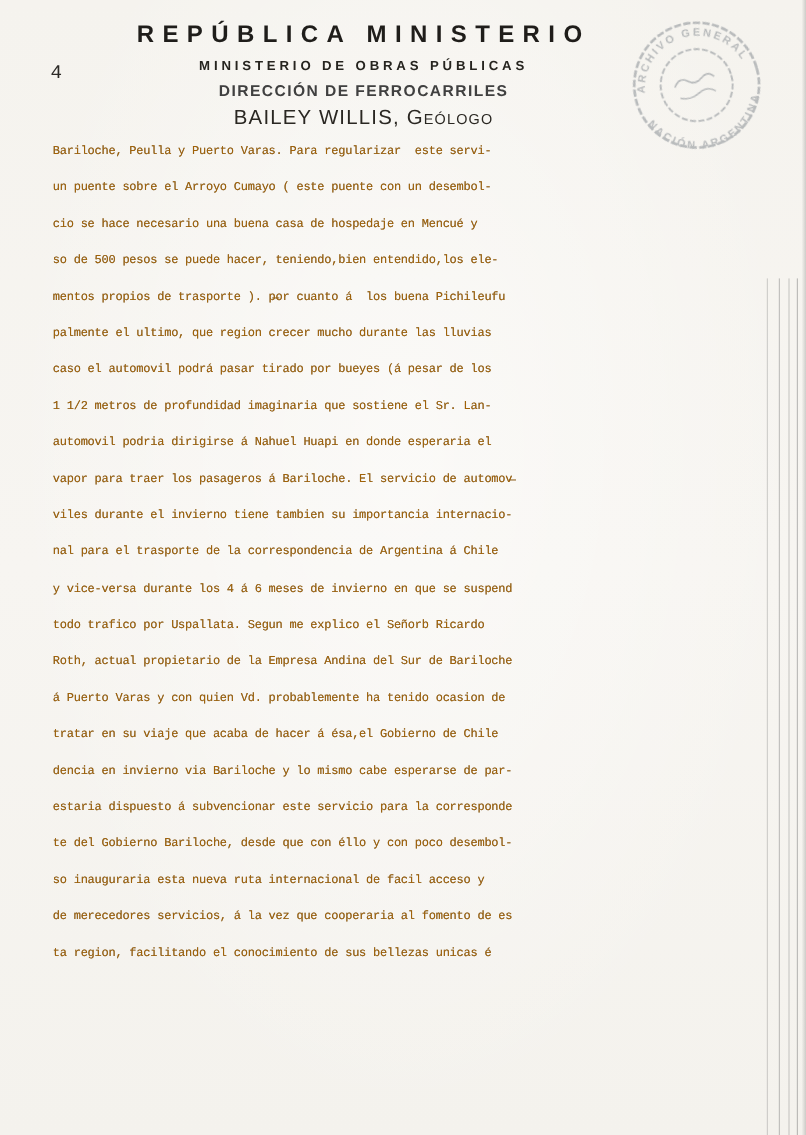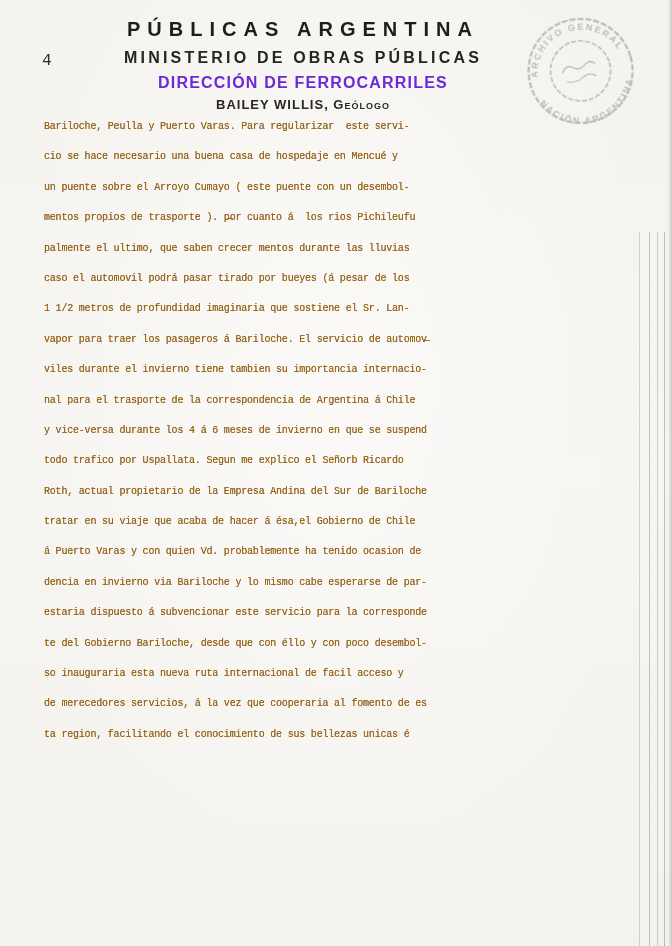--- a/index.html
+++ b/index.html
@@ -19,29 +19,29 @@
 
   .header{
     position:absolute;left:88px;top:18px;width:430px;
     text-align:center;color:#23211e;
   }
   .h-line1{
     font-size:20px;font-weight:700;letter-spacing:7px;
     margin:0 0 8px 0;color:#1f1d1a;
   }
   .h-line2{
-    font-size:16px;font-weight:700;letter-spacing:3.2px;
+    font-size:11px;font-weight:700;letter-spacing:3.2px;
     margin:0 0 7px 0;color:#26241f;
   }
   .h-line3{
-    font-size:16px;font-weight:700;letter-spacing:1.2px;
-    margin:0 0 5px 0;color:#6d28d9;
+    font-size:13px;font-weight:700;letter-spacing:1.2px;
+    margin:0 0 5px 0;color:#404040;
   }
   .h-line4{
-    font-size:13px;font-weight:700;letter-spacing:1px;
+    font-size:17px;font-weight:400;letter-spacing:1px;
     font-variant:small-caps;
     margin:0;color:#2a2722;
   }
   .page-number{
     position:absolute;left:42px;top:52px;
     font-family:"Liberation Mono", monospace;
     font-size:16px;color:#2c2a27;
   }
 
   .stamp{
@@ -72,21 +72,21 @@
     background:linear-gradient(90deg, rgba(0,0,0,0), rgba(70,70,70,.25));}
 </style>
 </head>
 <body>
 
 <div class="paper"></div>
 
 <div class="page-number">4</div>
 
 <div class="header">
-  <div class="h-line1">PÚBLICAS ARGENTINA</div>
+  <div class="h-line1">REPÚBLICA MINISTERIO</div>
   <div class="h-line2">MINISTERIO DE OBRAS PÚBLICAS</div>
   <div class="h-line3">DIRECCIÓN DE FERROCARRILES</div>
   <div class="h-line4">BAILEY WILLIS, Geólogo</div>
 </div>
 
 <div class="stamp">
   <svg viewBox="0 0 132 122" width="132" height="122">
     <defs>
       <path id="arcTop" d="M 22 66 A 44 44 0 1 1 110 66"></path>
       <path id="arcBot" d="M 14 64 A 52 52 0 0 0 118 64"></path>
@@ -106,34 +106,36 @@
       </text>
       <text>
         <textPath href="#arcBot" startOffset="12%">NACIÓN ARGENTINA</textPath>
       </text>
     </g>
   </svg>
 </div>
 
 <div class="body-text">
     <div class="tline">Bariloche, Peulla y Puerto Varas. Para regularizar  este servi-</div>
+    <div class="tline">un puente sobre el Arroyo Cumayo ( este puente con un desembol-</div>
     <div class="tline">cio se hace necesario una buena casa de hospedaje en Mencué y</div>
-    <div class="tline">un puente sobre el Arroyo Cumayo ( este puente con un desembol-</div>
-    <div class="tline">mentos propios de trasporte ). p̶or cuanto á  los rios Pichileufu</div>
-    <div class="tline">palmente el ultimo, que saben crecer mentos durante las lluvias</div>
+    <div class="tline">so de 500 pesos se puede hacer, teniendo,bien entendido,los ele-</div>
+    <div class="tline">mentos propios de trasporte ). p̶or cuanto á  los buena Pichileufu</div>
+    <div class="tline">palmente el ultimo, que region crecer mucho durante las lluvias</div>
     <div class="tline">caso el automovil podrá pasar tirado por bueyes (á pesar de los</div>
     <div class="tline">1 1/2 metros de profundidad imaginaria que sostiene el Sr. Lan-</div>
+    <div class="tline">automovil podria dirigirse á Nahuel Huapi en donde esperaria el</div>
     <div class="tline">vapor para traer los pasageros á Bariloche. El servicio de automov̶</div>
     <div class="tline">viles durante el invierno tiene tambien su importancia internacio-</div>
     <div class="tline">nal para el trasporte de la correspondencia de Argentina á Chile</div>
     <div class="tline">y vice-versa durante los 4 á 6 meses de invierno en que se suspend</div>
     <div class="tline">todo trafico por Uspallata. Segun me explico el Señorb Ricardo</div>
     <div class="tline">Roth, actual propietario de la Empresa Andina del Sur de Bariloche</div>
+    <div class="tline">á Puerto Varas y con quien Vd. probablemente ha tenido ocasion de</div>
     <div class="tline">tratar en su viaje que acaba de hacer á ésa,el Gobierno de Chile</div>
-    <div class="tline">á Puerto Varas y con quien Vd. probablemente ha tenido ocasion de</div>
     <div class="tline">dencia en invierno via Bariloche y lo mismo cabe esperarse de par-</div>
     <div class="tline">estaria dispuesto á subvencionar este servicio para la corresponde</div>
     <div class="tline">te del Gobierno Bariloche, desde que con éllo y con poco desembol-</div>
     <div class="tline">so inauguraria esta nueva ruta internacional de facil acceso y</div>
     <div class="tline">de merecedores servicios, á la vez que cooperaria al fomento de es</div>
     <div class="tline">ta region, facilitando el conocimiento de sus bellezas unicas é</div>
   </div>
 
 <div class="vline a"></div>
 <div class="vline b"></div>

